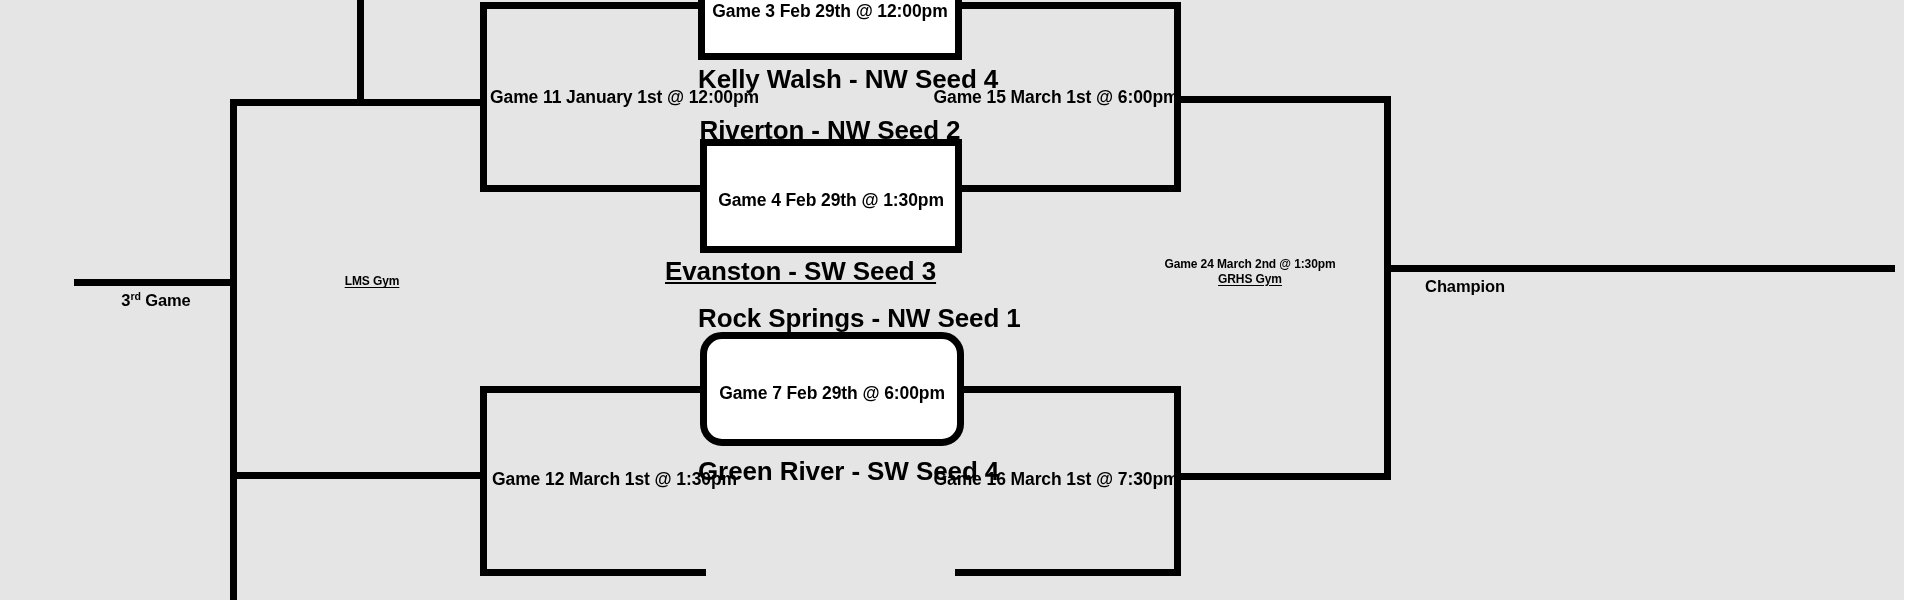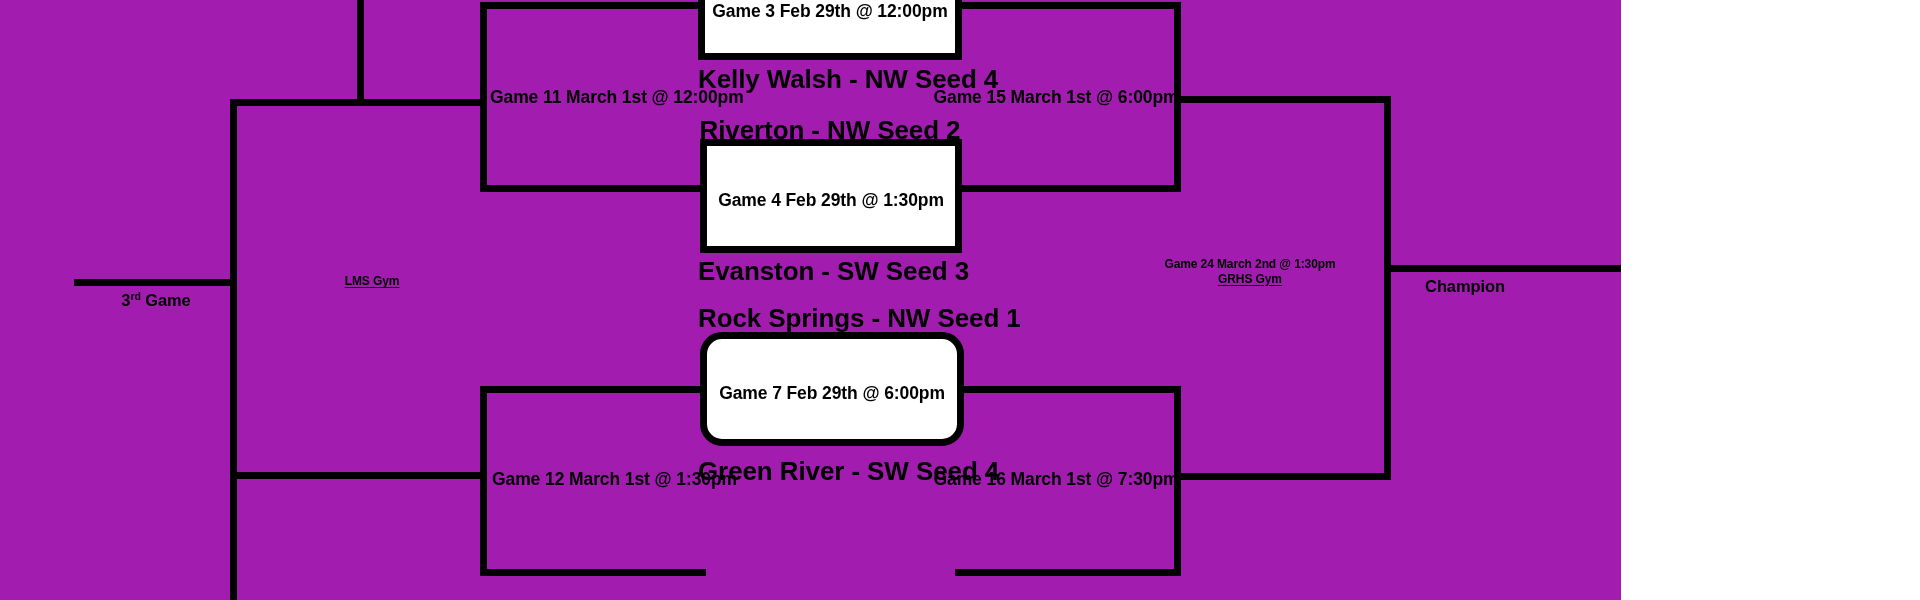--- a/index.html
+++ b/index.html
@@ -3,23 +3,23 @@
 <meta charset="utf-8">
 <title>Tournament Bracket</title>
 <style>
   html, body {
     margin: 0;
     padding: 0;
     background: #ffffff;
   }
   #bracket-root {
     position: relative;
-    width: 1621px;
+    width: 1904px;
     height: 600px;
-    background: #a21caf;
+    background: #e5e5e5;
     overflow: hidden;
     font-family: "Liberation Sans", sans-serif;
     color: #000000;
   }
 
   
   .ln {
     position: absolute;
     background: #000000;
   }
@@ -118,29 +118,29 @@
 
   <div class="game-box" style="left:698px; top:-58px; width:264px; height:118px;">
     <div class="box-label" style="top:52px;">Game 3 Feb 29th @ 12:00pm</div>
   </div>
   <div class="txt center team-name" style="left:698px; top:64px; width:264px;">Kelly Walsh - NW Seed 4</div>
 
   <div class="txt center team-name" style="left:698px; top:115px; width:264px;text-align:center;">Riverton - NW Seed 2</div>
   <div class="game-box" style="left:700px; top:139px; width:262px; height:114px;">
     <div class="box-label" style="top:44px;">Game 4 Feb 29th @ 1:30pm</div>
   </div>
-  <div class="txt center team-name" style="left:698px; top:256px; width:264px;">Evanston - SW Seed 3</div>
+  <div class="txt center team-name" style="left:665px; top:256px; width:264px;text-decoration:underline;">Evanston - SW Seed 3</div>
 
   <div class="txt center team-name" style="left:698px; top:303px; width:264px;">Rock Springs - NW Seed 1</div>
   <div class="game-box" style="left:700px; top:332px; width:264px; height:114px;border-radius:22px;">
     <div class="box-label" style="top:44px;">Game 7 Feb 29th @ 6:00pm</div>
   </div>
   <div class="txt center team-name" style="left:698px; top:456px; width:264px;">Green River - SW Seed 4</div>
 
-  <div class="txt center game-label" style="left:490px; top:87px; width:242px;">Game 11 March 1st @ 12:00pm</div>
+  <div class="txt center game-label" style="left:490px; top:87px; width:242px;">Game 11 January 1st @ 12:00pm</div>
 
   <div class="txt center game-label" style="left:925px; top:87px; width:262px;">Game 15 March 1st @ 6:00pm</div>
 
   <div class="txt center game-label" style="left:492px; top:469px; width:242px;">Game 12 March 1st @ 1:30pm</div>
 
   <div class="txt center game-label" style="left:925px; top:469px; width:262px;">Game 16 March 1st @ 7:30pm</div>
 
   <div class="txt center final-label" style="left:250px; top:274px; width:244px;">
     <div class="venue">
       <span>LMS Gym</span>

